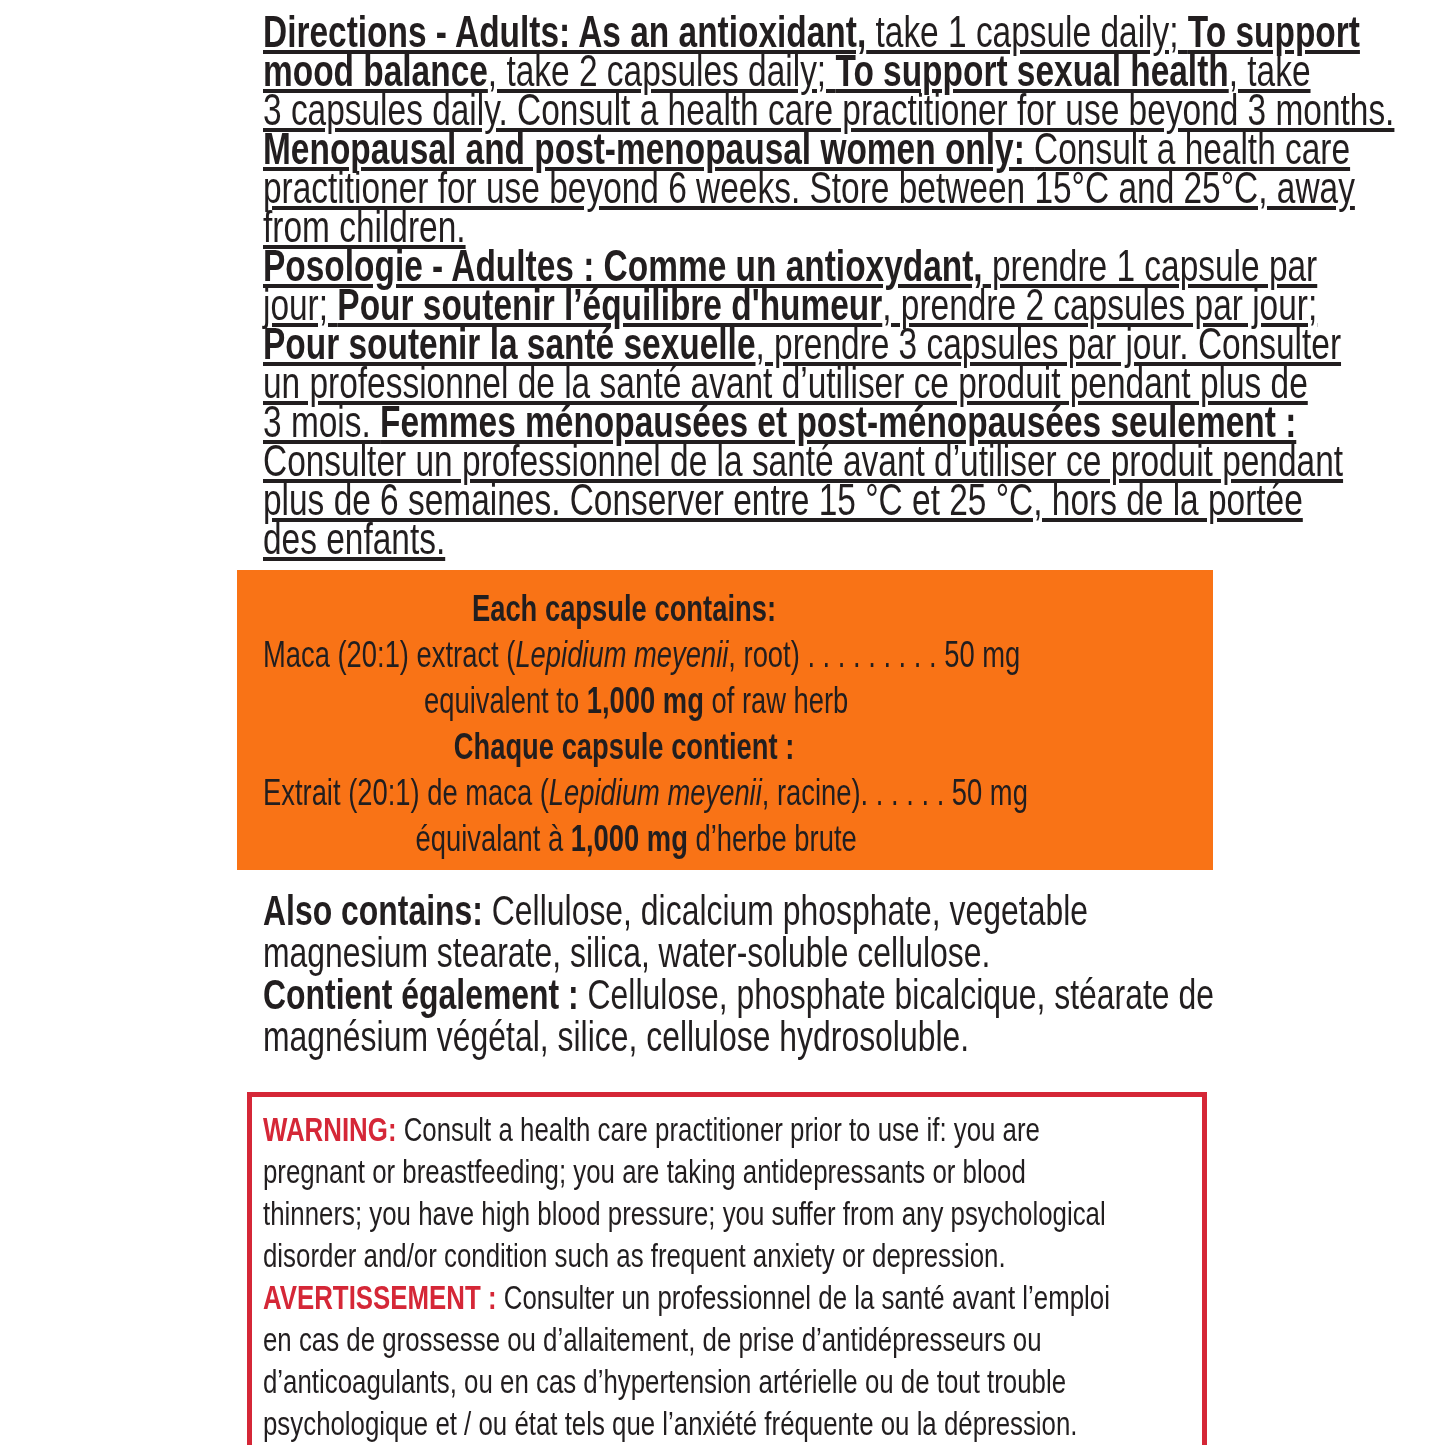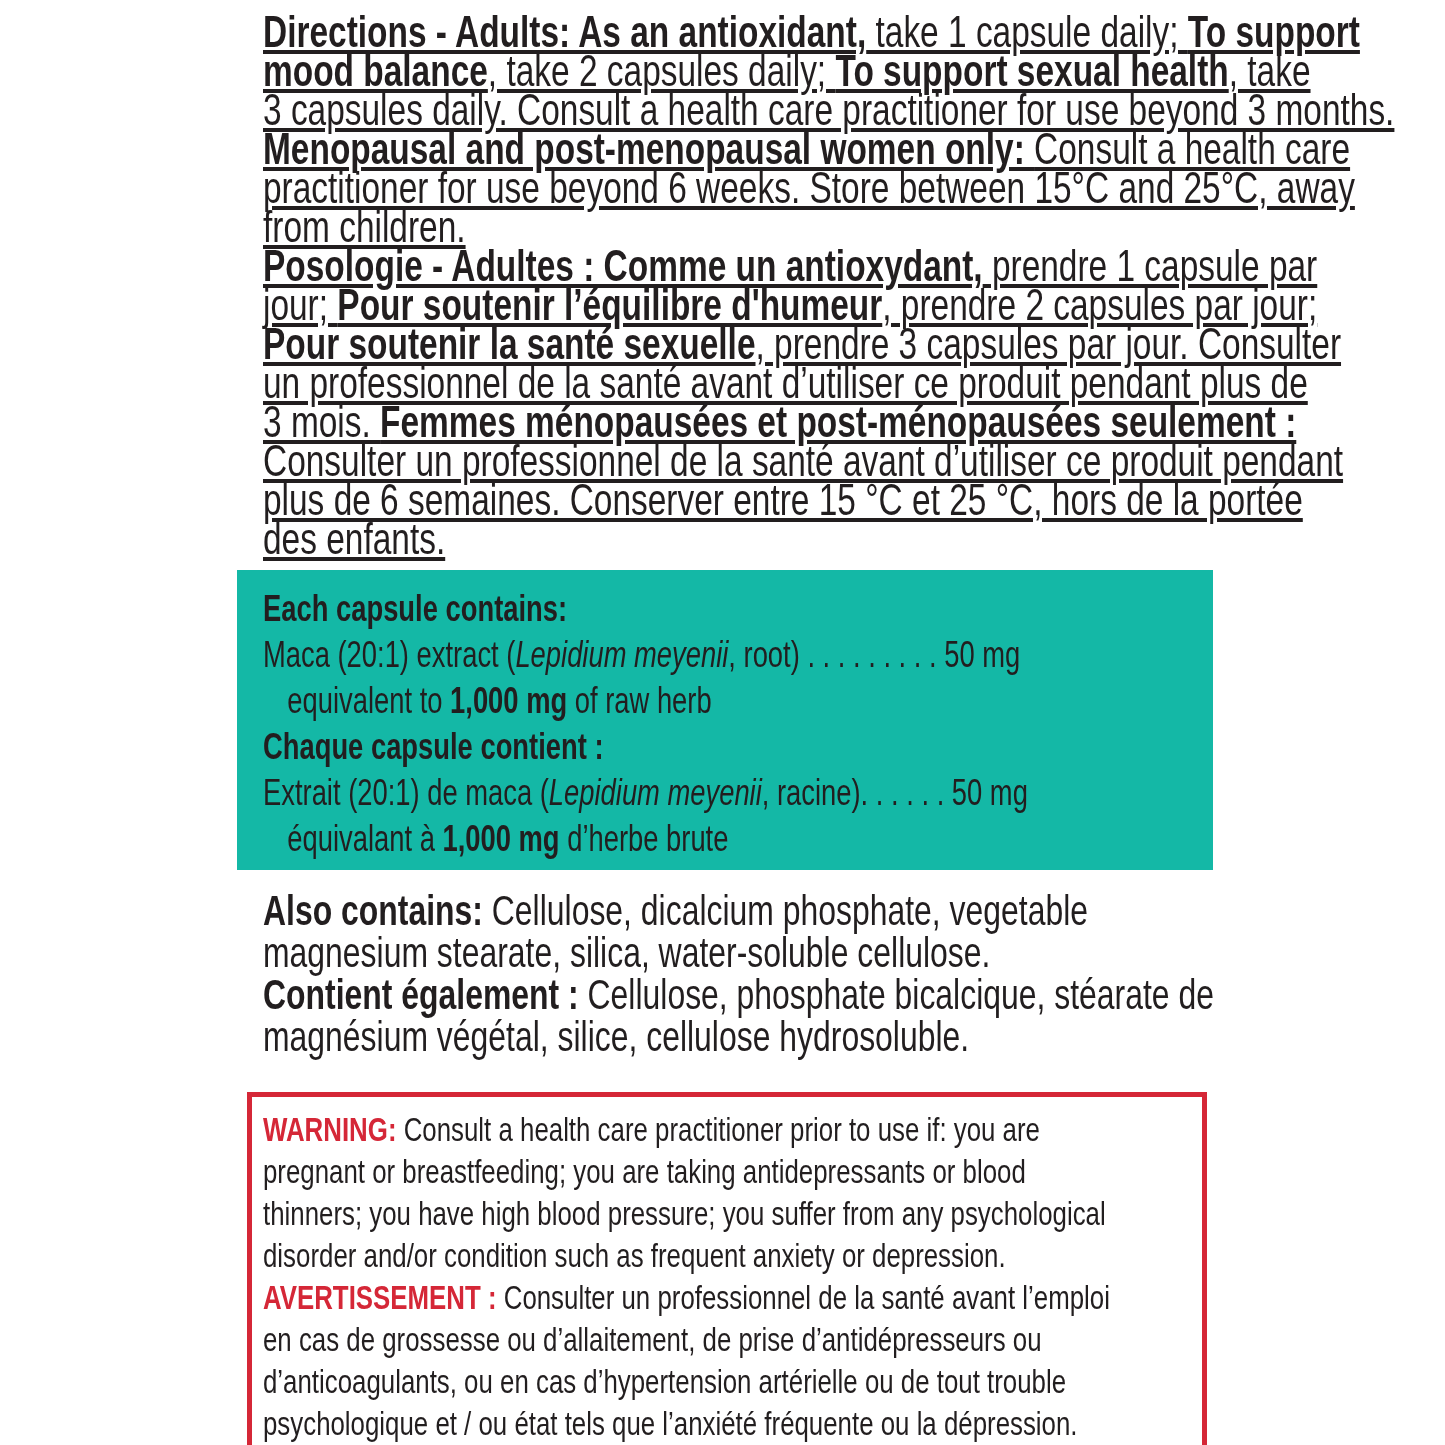--- a/index.html
+++ b/index.html
@@ -11,21 +11,21 @@
   .sec{position:absolute;}
   .line{white-space:nowrap;transform:scaleX(0.76);transform-origin:0 50%;}
   .b{font-weight:700;}
   .i{font-style:italic;}
   .r{color:#d52737;font-weight:700;}
   .indent{padding-left:32px;}
 
   .directions{left:263px;top:12px;font-size:44px;text-decoration:underline;}
   .directions .line{line-height:39px;height:39px;}
 
-  .greenbox{left:237px;top:570px;width:976px;height:300px;background:#14b8a6;}
+  .greenbox{left:237px;top:570px;width:976px;height:300px;background:#f97316;text-align:center;}
   .green-lines{padding:16px 0 0 26px;font-size:36px;}
   .green-lines .line{line-height:46px;height:46px;}
 
   .also{left:263px;top:890px;font-size:42px;}
   .also .line{line-height:42px;height:42px;}
 
   .warnbox{left:247px;top:1072px;width:960px;height:365px;border:5px solid #d52737;box-sizing:border-box;background:#ffffff;margin-top:20px;}
   .warn-lines{padding:11px 0 0 11px;font-size:34px;}
   .warn-lines .line{line-height:42px;height:42px;}
 </style>

